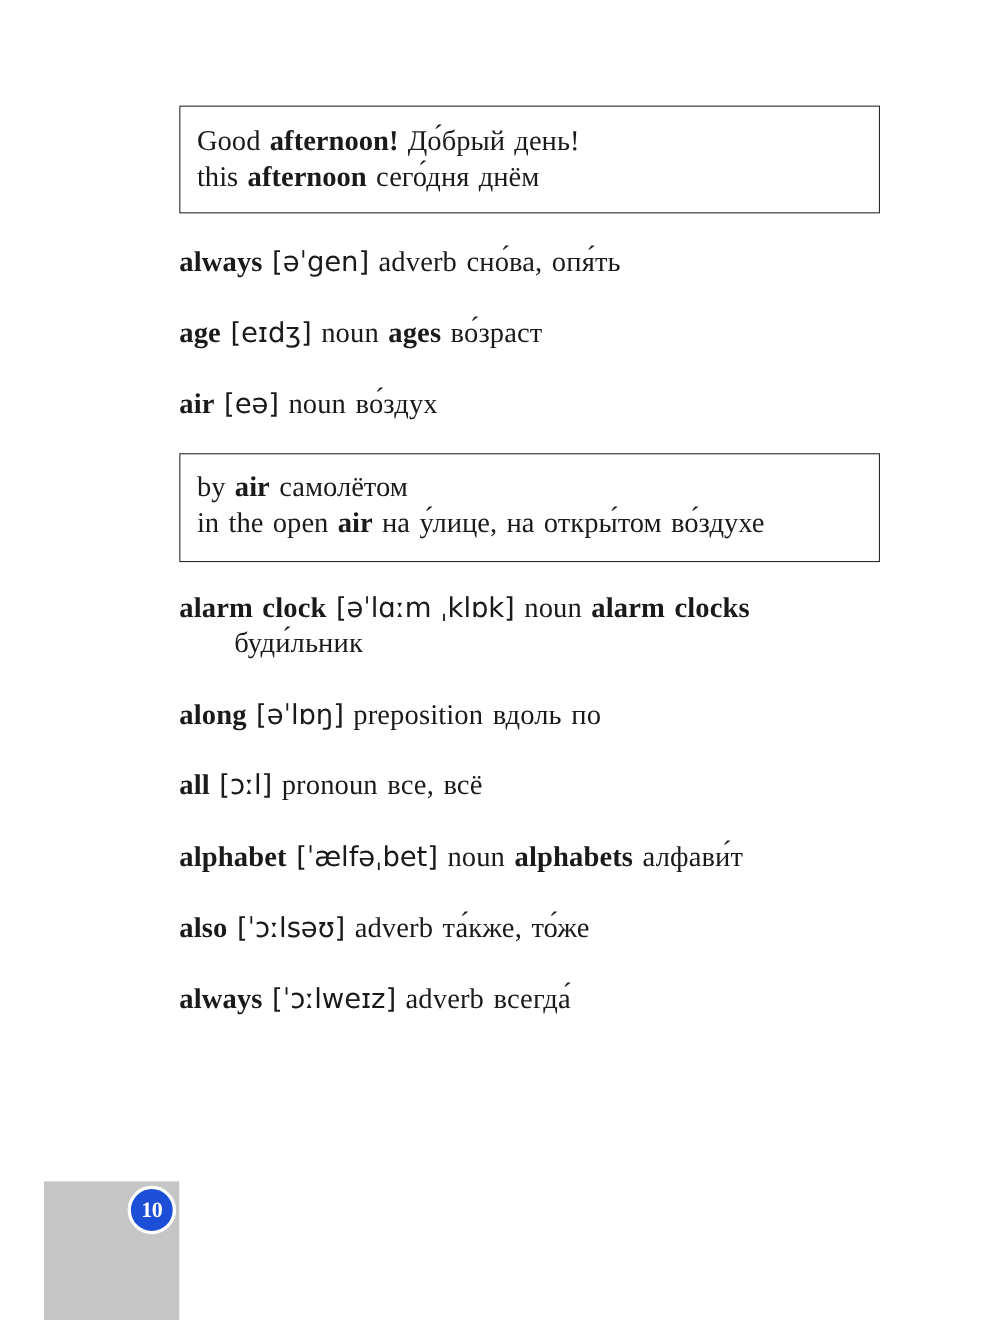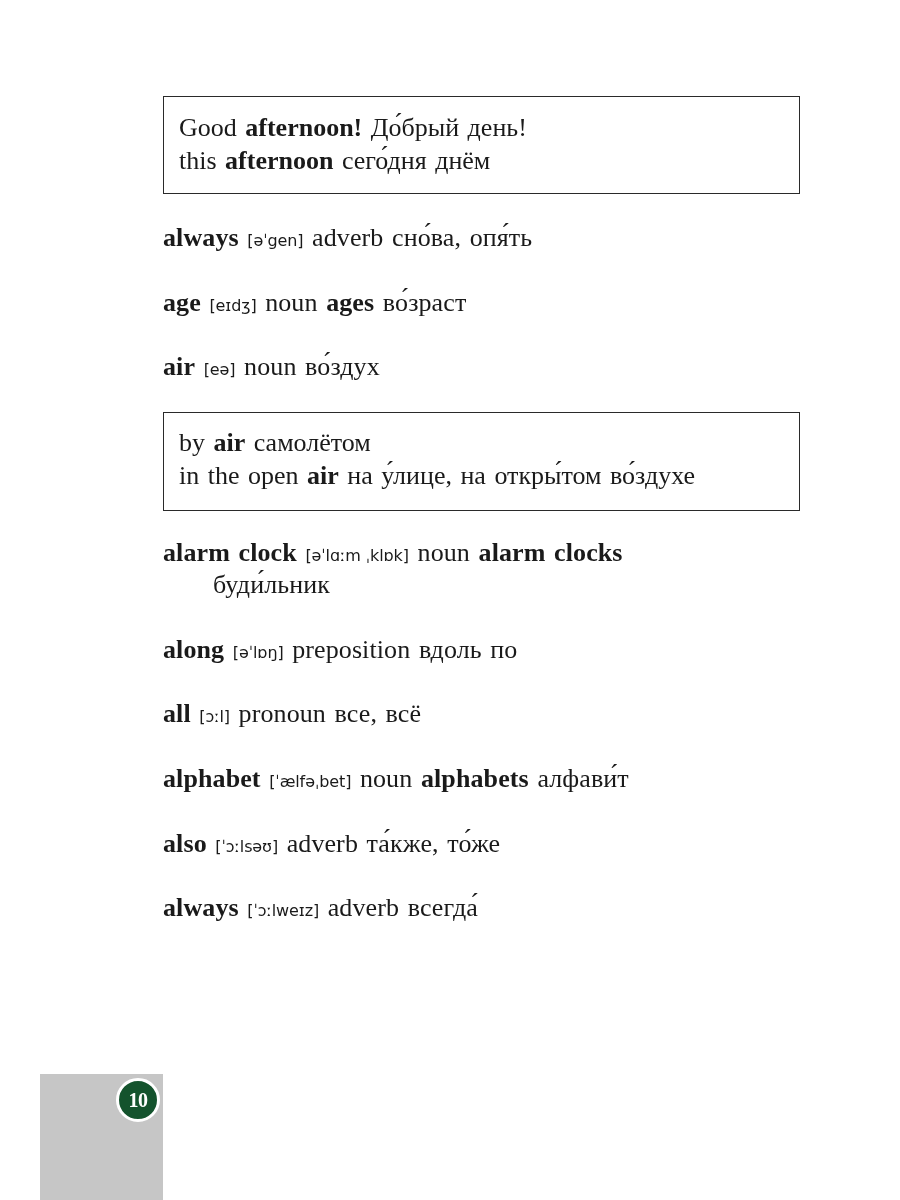--- a/index.html
+++ b/index.html
@@ -39,21 +39,21 @@
     letter-spacing: 0.1px;
     word-spacing: 2px;
   }
   .entry:last-child { margin-bottom: 0; }
 
   .headword {
     font-weight: bold;
   }
   .ipa {
     font-family: "DejaVu Sans", sans-serif;
-    font-size: 16px;
+    font-size: 25px;
     font-weight: normal;
     letter-spacing: -0.1px;
     word-spacing: 0px;
   }
   .pos {
     font-weight: normal;
   }
   .plural {
     font-weight: bold;
   }
@@ -97,21 +97,21 @@
     height: 126px;
     background: #c6c6c6;
   }
   .page-badge {
     position: absolute;
     left: 116px;
     top: 1078px;
     width: 44px;
     height: 44px;
     border-radius: 50%;
-    background: #14532d;
+    background: #1d4ed8;
     border: 3px solid #ffffff;
     box-sizing: border-box;
     display: flex;
     align-items: center;
     justify-content: center;
   }
   .page-badge-num {
     color: #ffffff;
     font-family: "Liberation Serif", serif;
     font-weight: bold;

